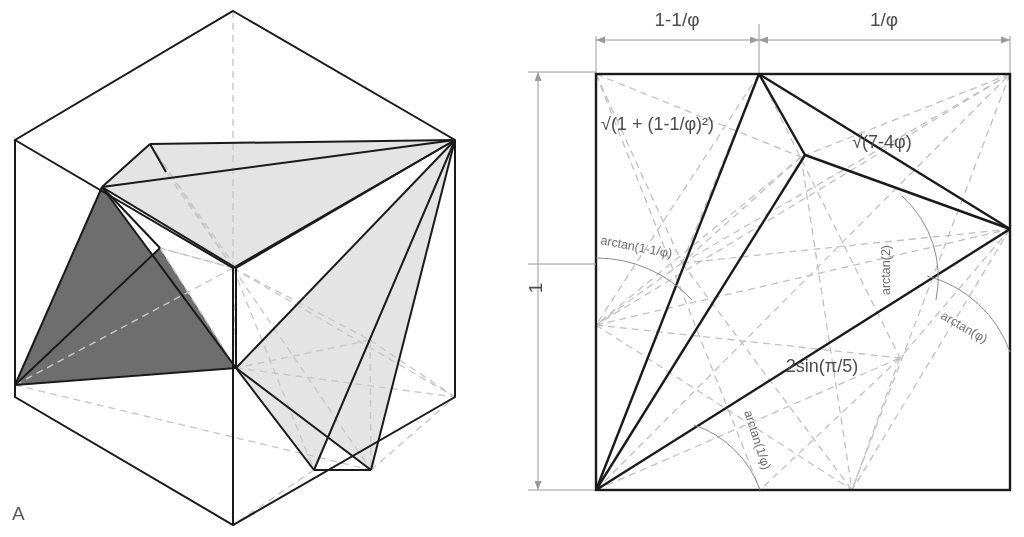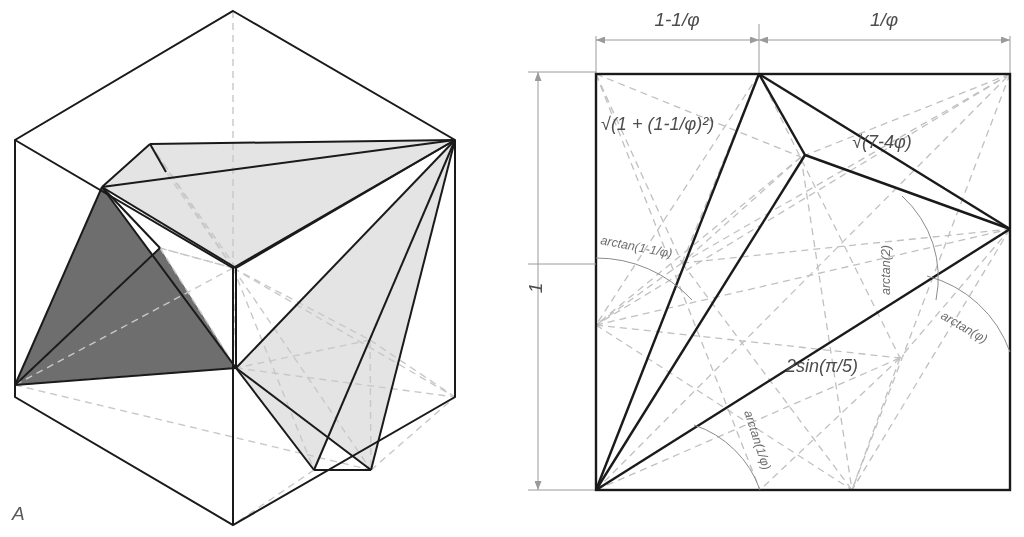--- a/index.html
+++ b/index.html
@@ -1,18 +1,18 @@
 <!DOCTYPE html>
 <html><head>
 <meta charset="utf-8">
 <style>
   html,body{margin:0;padding:0;background:#ffffff;}
   body{width:1024px;height:537px;font-family:"Liberation Sans",sans-serif;overflow:hidden;}
   #root{position:relative;width:1024px;height:537px;background:#fff;}
-  .panel{position:absolute;top:0;height:528px;font-style:italic;}
+  .panel{position:absolute;top:0;height:528px;}
   #panel-a{left:0;width:512px;}
   #panel-b{left:512px;width:512px;}
   svg{display:block;}
   .panel-letter{position:absolute;font-size:19px;fill:#595959;color:#595959;font-family:"Liberation Sans",sans-serif;}
   #label-a{left:12px;top:503px;}
   text{font-family:"Liberation Sans",sans-serif;}
   .dimtext{font-size:19px;fill:#4d4d4d;}
   .anglabel{font-size:12.5px;fill:#6e6e6e;}
   .edgelabel{font-size:18px;fill:#4d4d4d;}
 </style>

